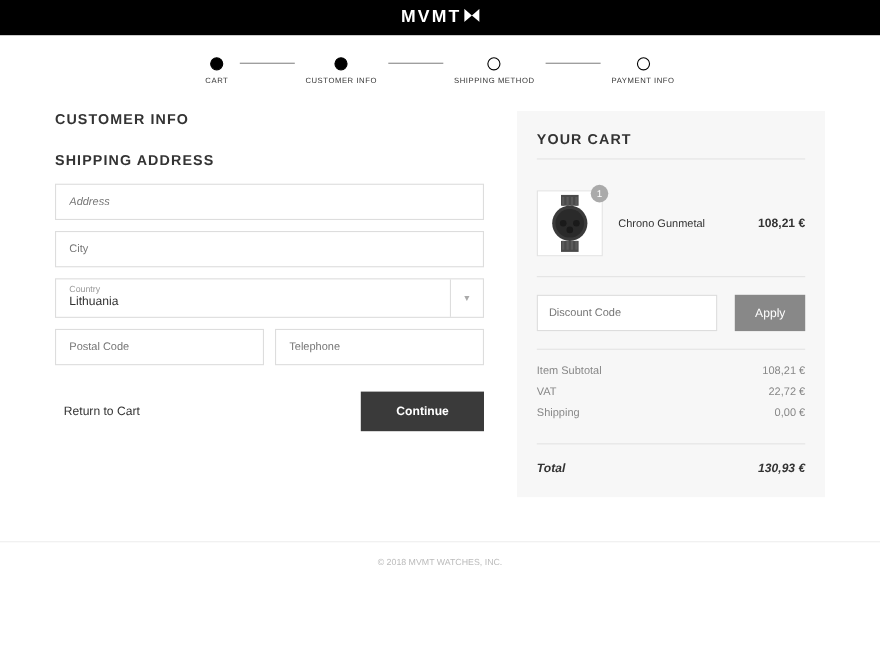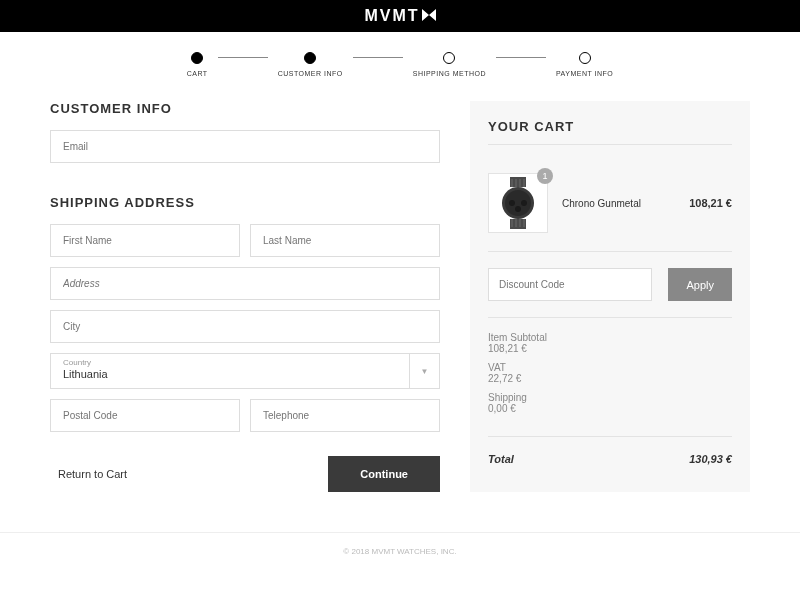--- a/index.html
+++ b/index.html
@@ -33,21 +33,21 @@
     .cart-item { display: flex; align-items: center; gap: 14px; padding: 14px 0 18px; border-bottom: 1px solid #e3e3e3; }
     .product-img { width: 60px; height: 60px; background: #fff; border: 1px solid #e3e3e3; position: relative; display: flex; align-items: center; justify-content: center; }
     .watch-svg { width: 44px; height: 52px; }
     .qty-badge { position: absolute; top: -6px; right: -6px; width: 16px; height: 16px; border-radius: 50%; background: #aaa; color: #fff; font-size: 9px; display: flex; align-items: center; justify-content: center; }
     .product-name { flex: 1; font-size: 10px; }
     .product-price { font-size: 11px; font-weight: 600; }
     .discount-row { display: flex; gap: 16px; padding: 16px 0; border-bottom: 1px solid #e3e3e3; }
     .discount-input { flex: 1; border: 1px solid #ddd; padding: 10px; font-size: 10px; background: #fff; }
     .apply-btn { background: #888; color: #fff; border: none; padding: 0 18px; font-size: 11px; cursor: pointer; }
     .summary { padding: 14px 0; border-bottom: 1px solid #e3e3e3; }
-    .summary-row { display: flex; justify-content: space-between; font-size: 10px; color: #888; margin-bottom: 8px; flex-direction: column; }
+    .summary-row { display: flex; justify-content: space-between; font-size: 10px; color: #888; margin-bottom: 8px; }
     .total-row { display: flex; justify-content: space-between; padding: 16px 0 2px; font-size: 11px; font-weight: 600; font-style: italic; }
     .right h2 { border-bottom: 1px solid #e3e3e3; padding-bottom: 10px; }
     .footer { text-align: center; padding: 14px 0; border-top: 1px solid #eee; color: #bbb; font-size: 8px; }
     .mt { margin-top: 22px; }
   </style>
 </head>
 <body>
 
 <div class="header">
   <div class="logo">
@@ -78,27 +78,22 @@
   <div class="step-line"></div>
   <div class="step">
     <div class="step-circle"></div>
     <div class="step-label">PAYMENT INFO</div>
   </div>
 </div>
 
 <div class="container">
   <div class="left">
     <h2>CUSTOMER INFO</h2>
-    <input class="input" placeholder="Email" style="">
 
     <h2 class="mt">SHIPPING ADDRESS</h2>
-    <div class="row2">
-      <input class="input" placeholder="First Name" style="">
-      <input class="input" placeholder="Last Name" style="">
-    </div>
     <div class="row-addr">
       <input class="input" placeholder="Address" style="">
     </div>
     <input class="input" placeholder="City" style="">
     <div class="select-wrap">
       <div class="select-label">Country</div>
       <div class="select-value">Lithuania</div>
       <div class="select-arrow">▼</div>
     </div>
     <div class="row2">

